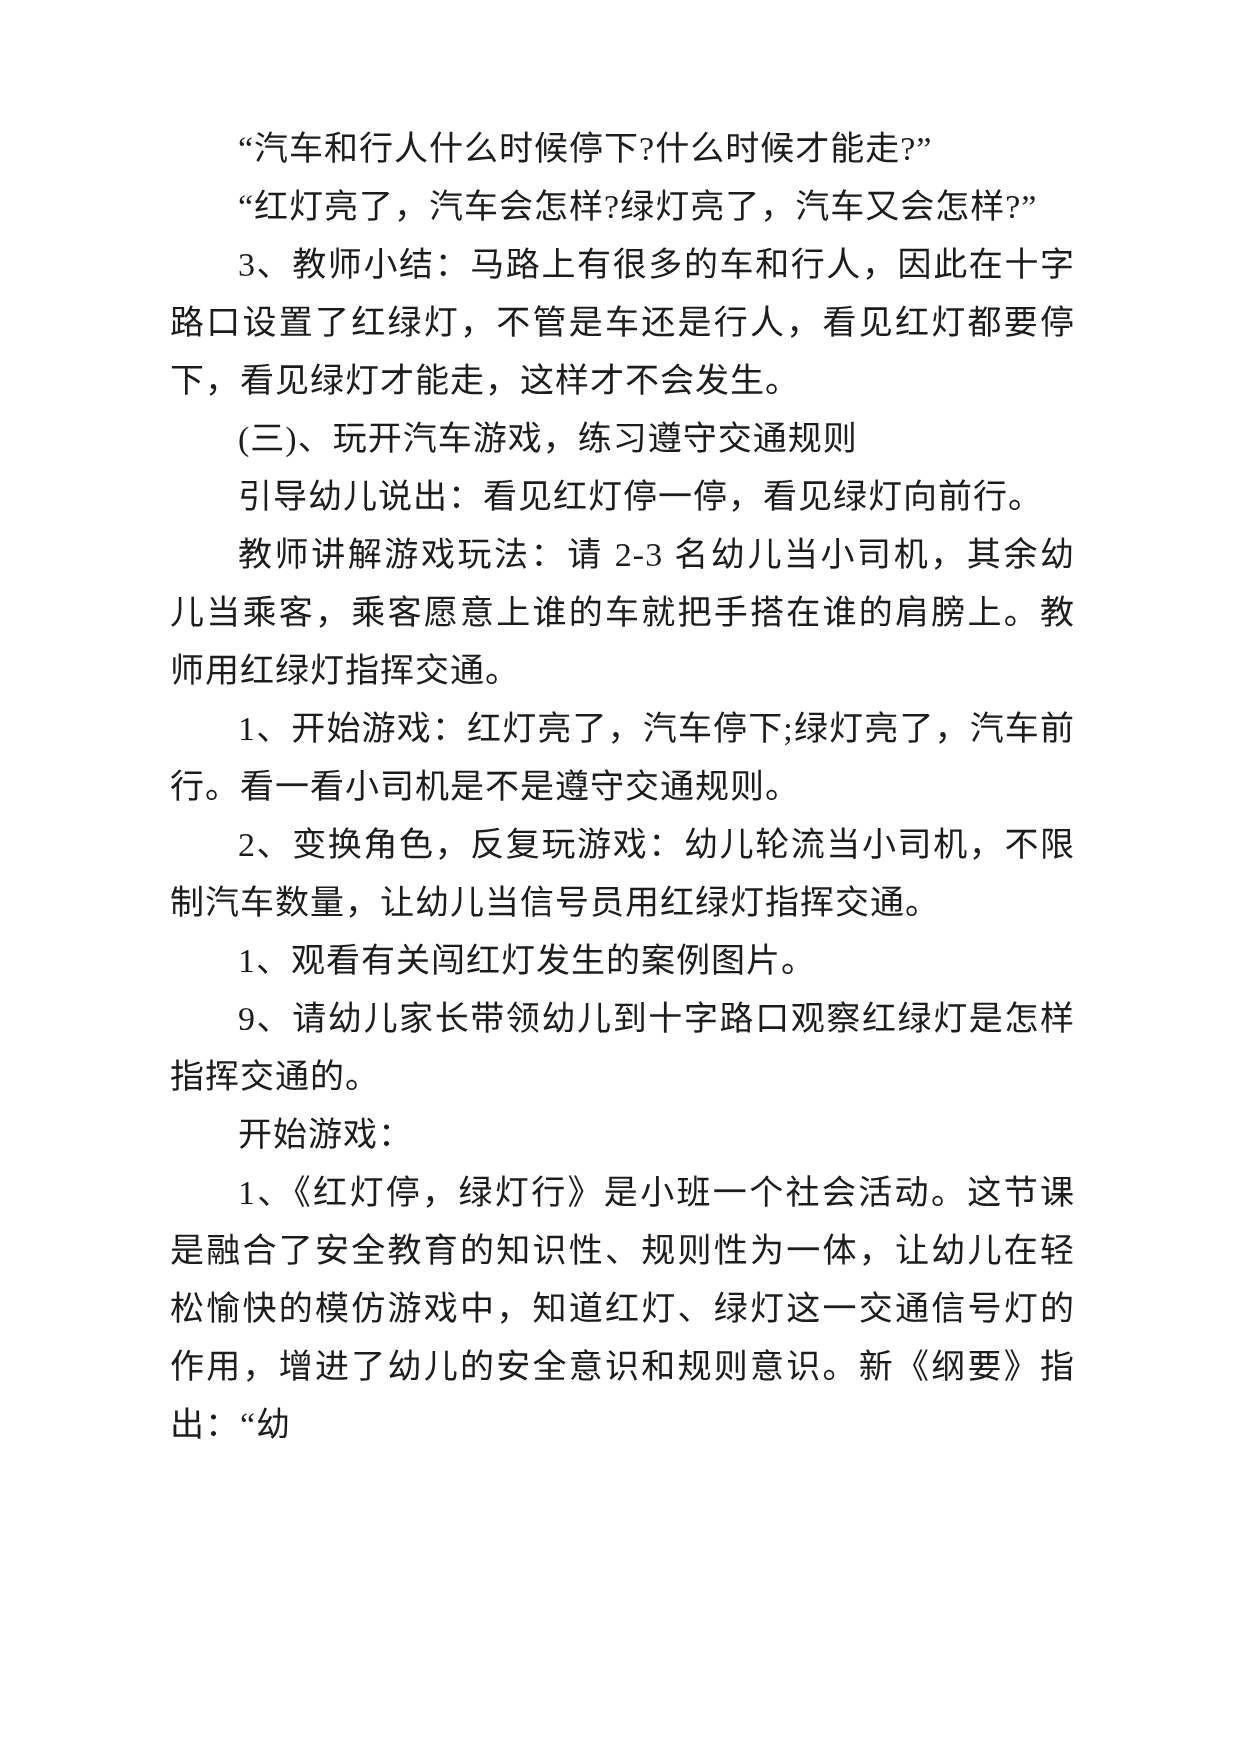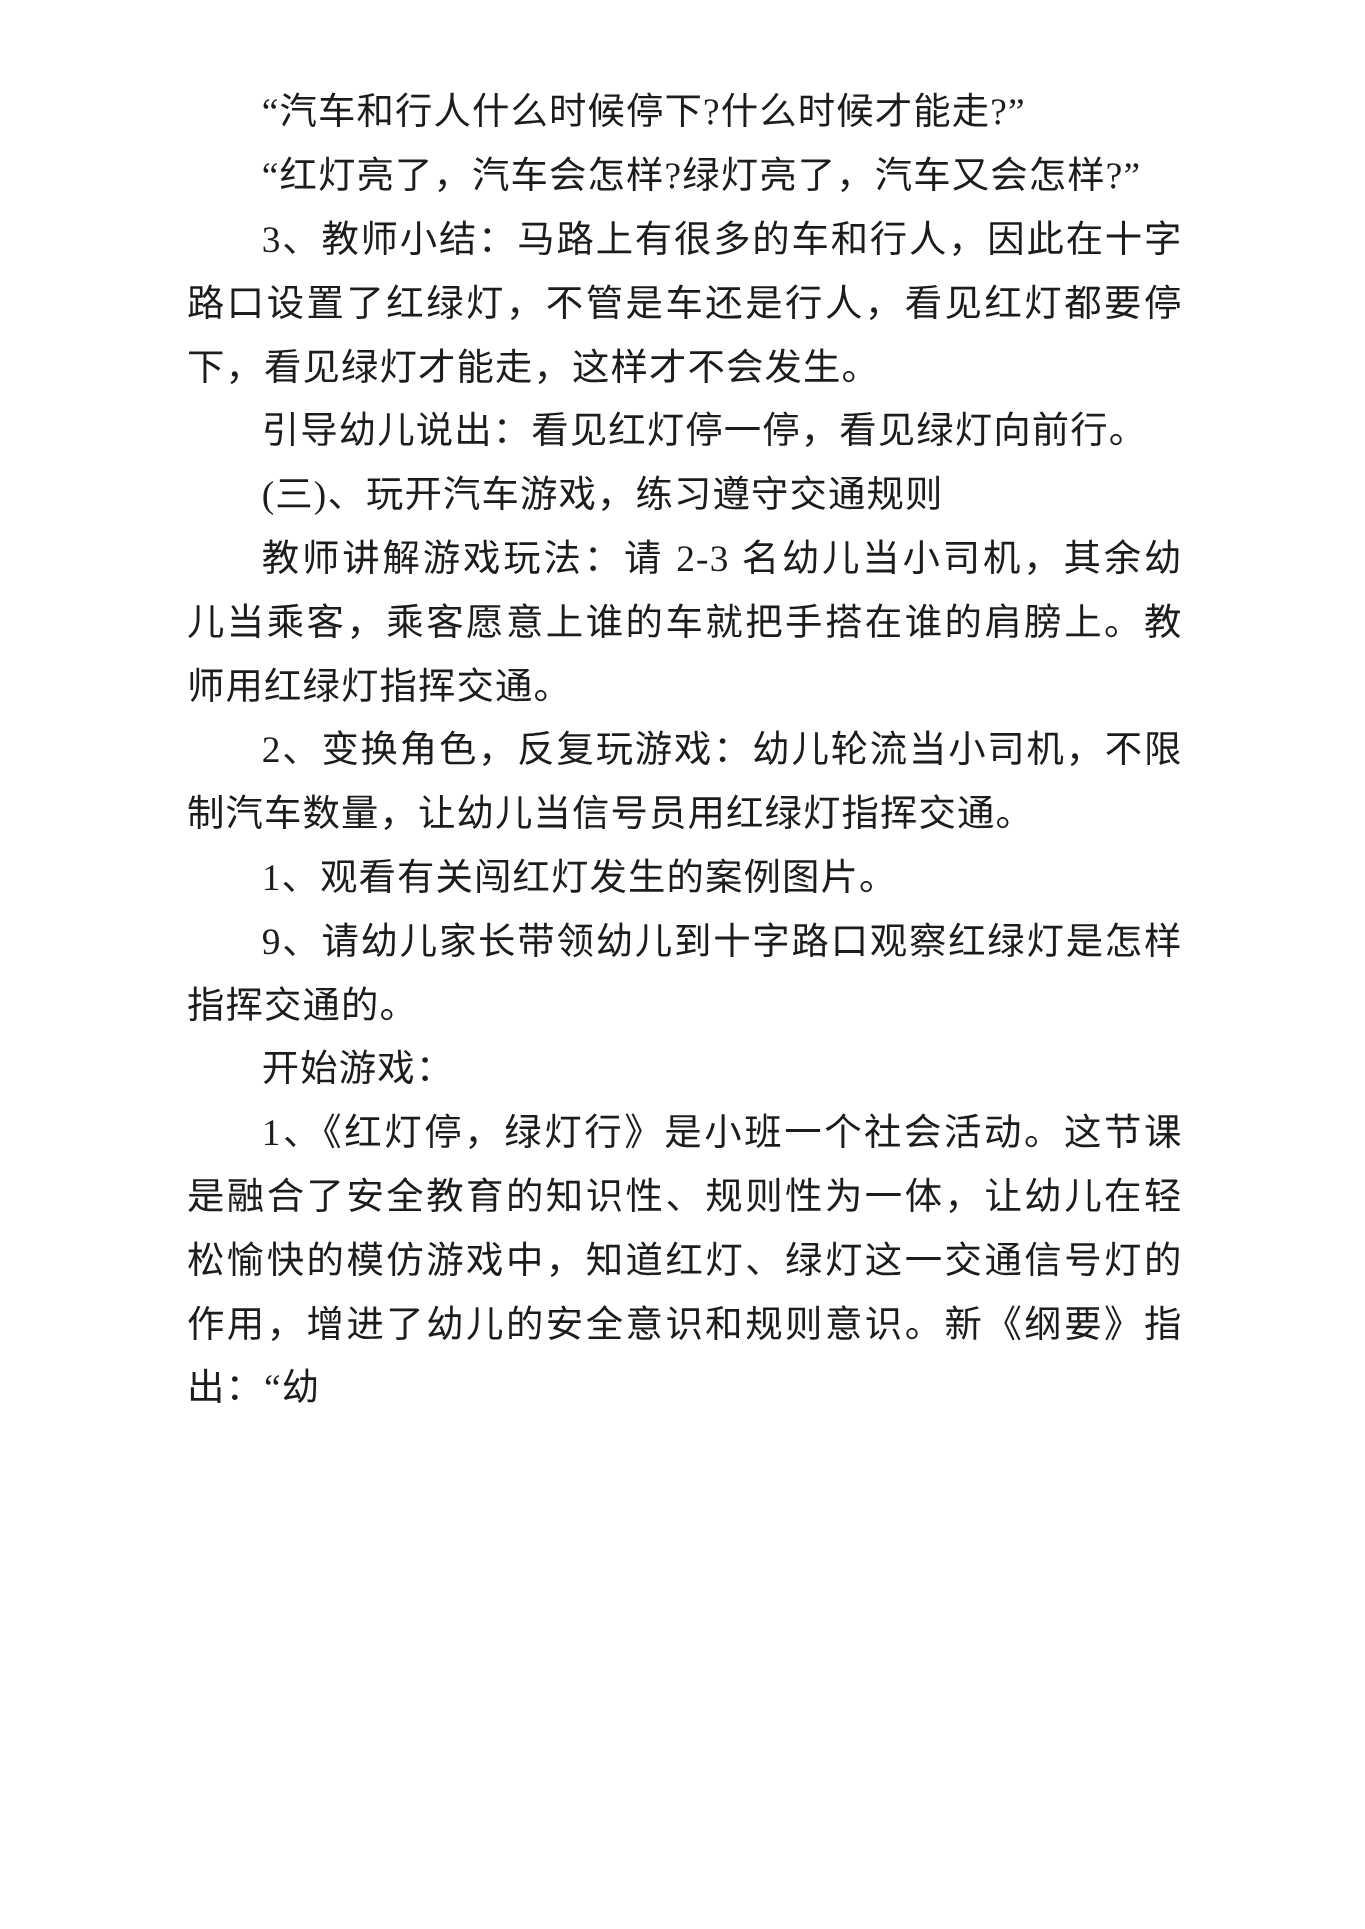--- a/index.html
+++ b/index.html
@@ -15,21 +15,21 @@
     font-family: "Liberation Serif", serif;
   }
   .page {
     position: absolute;
     left: 0;
     top: 0;
     width: 1241px;
     height: 1754px;
     background: #ffffff;
     box-sizing: border-box;
-    padding: 74px 166px 0 170px;
+    padding: 120px 166px 0 170px;
   }
   .content {
     width: 905px;
     color: #1c1c1c;
   }
   .content p {
     margin: 0;
     padding: 0;
     font-size: 34px;
     line-height: 58px;
@@ -43,22 +43,23 @@
   }
 </style>
 </head>
 <body>
 
 <div class="page">
   <div class="content">
       <p>“汽车和行人什么时候停下?什么时候才能走?”</p>
       <p>“红灯亮了，汽车会怎样?绿灯亮了，汽车又会怎样?”</p>
       <p>3、教师小结：马路上有很多的车和行人，因此在十字路口设置了红绿灯，不管是车还是行人，看见红灯都要停下，看见绿灯才能走，这样才不会发生。</p>
+      <p>(三)、玩开汽车游戏，练习遵守交通规则</p>
       <p>引导幼儿说出：看见红灯停一停，看见绿灯向前行。</p>
-      <p>(三)、玩开汽车游戏，练习遵守交通规则</p>
       <p>教师讲解游戏玩法：请 2-3 名幼儿当小司机，其余幼儿当乘客，乘客愿意上谁的车就把手搭在谁的肩膀上。教师用红绿灯指挥交通。</p>
+      <p>1、开始游戏：红灯亮了，汽车停下;绿灯亮了，汽车前行。看一看小司机是不是遵守交通规则。</p>
       <p>2、变换角色，反复玩游戏：幼儿轮流当小司机，不限制汽车数量，让幼儿当信号员用红绿灯指挥交通。</p>
       <p>1、观看有关闯红灯发生的案例图片。</p>
       <p>9、请幼儿家长带领幼儿到十字路口观察红绿灯是怎样指挥交通的。</p>
       <p>开始游戏：</p>
       <p>1、《红灯停，绿灯行》是小班一个社会活动。这节课是融合了安全教育的知识性、规则性为一体，让幼儿在轻松愉快的模仿游戏中，知道红灯、绿灯这一交通信号灯的作用，增进了幼儿的安全意识和规则意识。新《纲要》指出：“幼</p>
     </div>
 </div>
 
 </body></html>

